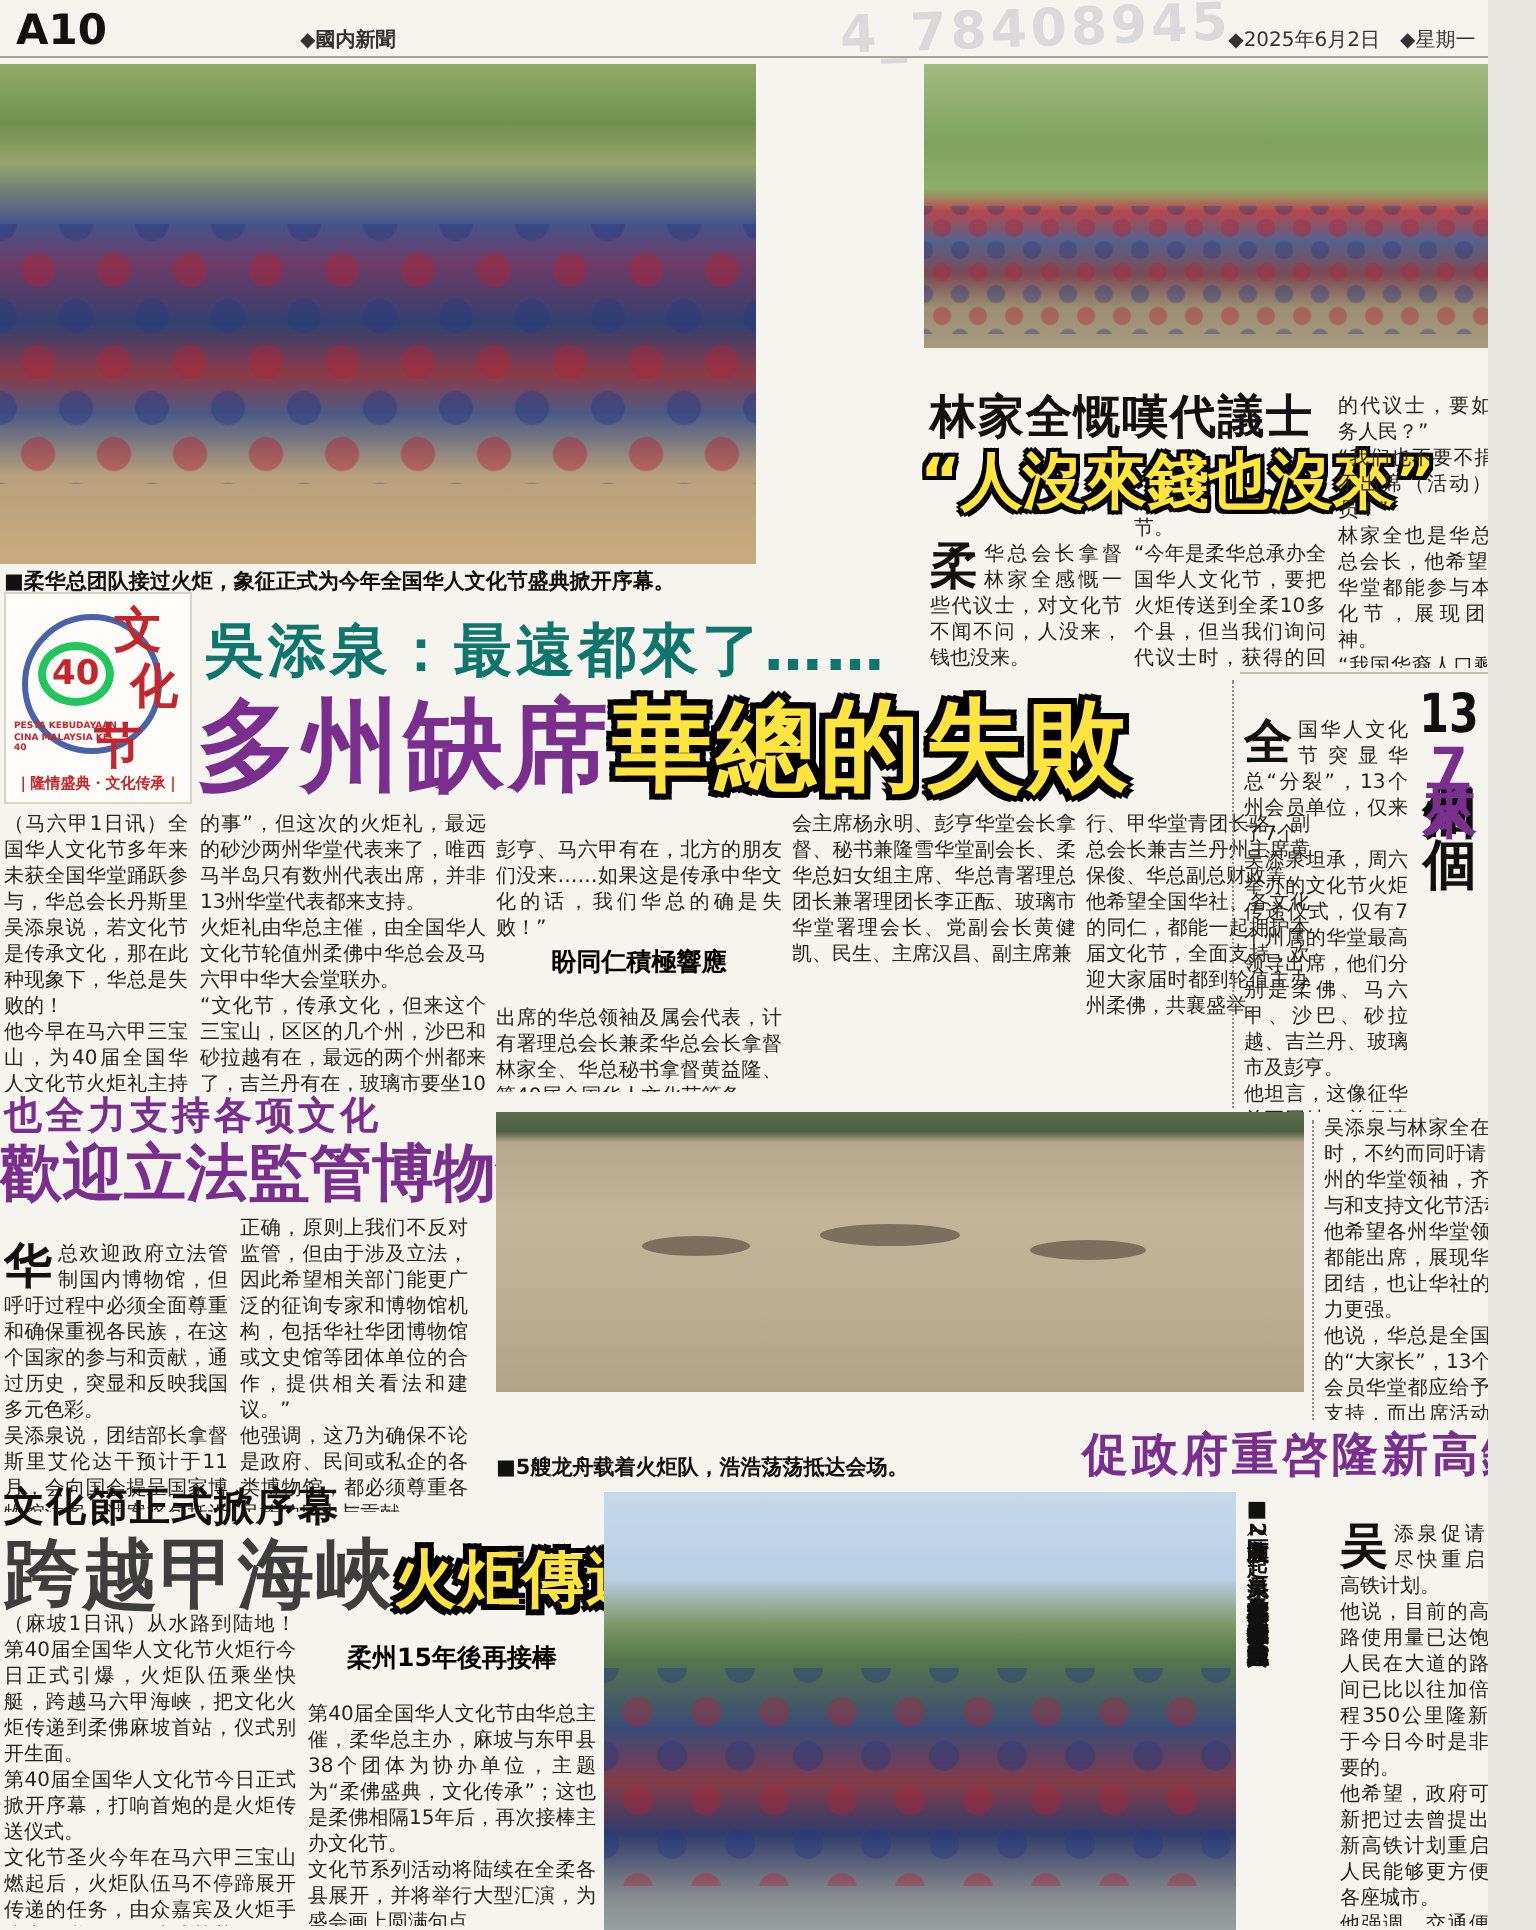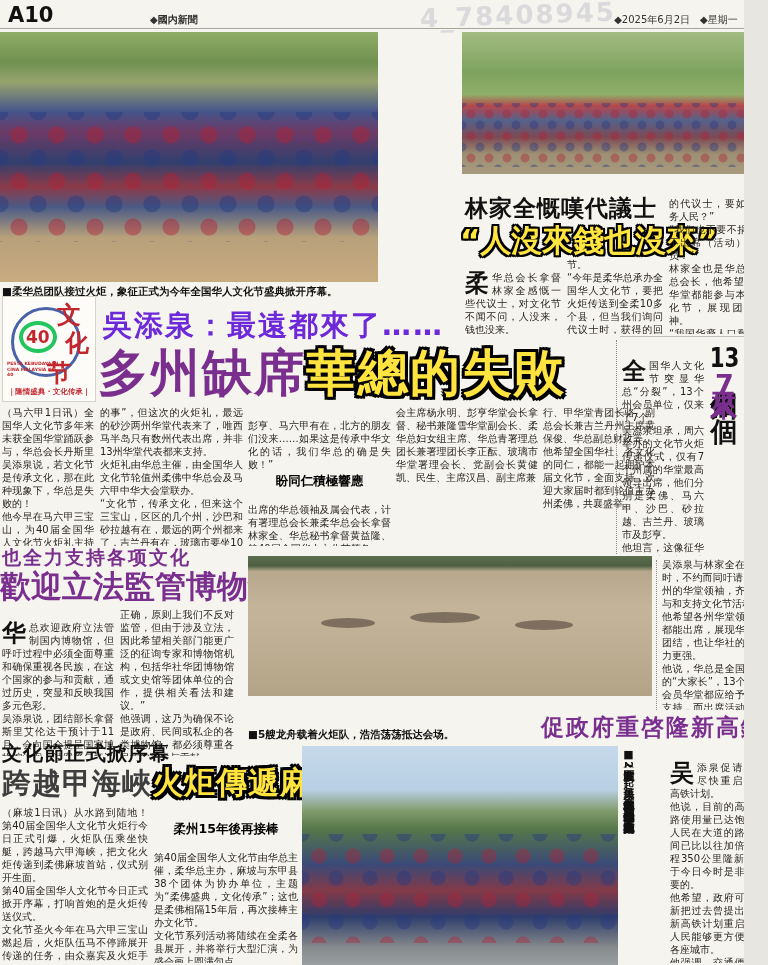--- a/index.html
+++ b/index.html
@@ -82,21 +82,21 @@
   <div class="logo-box" style="left:2px;top:296px;width:92px;height:104px;">
     <div class="logo-ring" style="left:8px;top:10px;width:64px;height:64px;"></div>
     <div class="logo-char" style="left:54px;top:2px;font-size:24px;">文</div>
     <div class="logo-char" style="left:62px;top:30px;font-size:24px;">化</div>
     <div class="logo-char" style="left:44px;top:60px;font-size:24px;">节</div>
     <div class="logo-char" style="left:16px;top:24px;font-size:17px;border:4px solid #22c55e;border-radius:50%;padding:2px 3px;">40</div>
     <div class="abs" style="left:4px;top:64px;width:52px;font-size:4.5px;color:#c3272e;font-weight:bold;line-height:5.5px;">PESTA KEBUDAYAAN CINA MALAYSIA KE-40</div>
     <div class="abs" style="left:0;top:90px;width:92px;font-size:7.5px;color:#c3272e;text-align:center;font-weight:bold;">｜隆情盛典・文化传承｜</div>
   </div>
 
-  <div class="abs" style="left:103px;top:306px;font-size:29px;font-weight:900;color:#6d28d9;letter-spacing:2px;">吳添泉：最遠都來了……</div>
+  <div class="abs" style="left:103px;top:306px;font-size:29px;font-weight:900;color:#0f766e;letter-spacing:2px;">吳添泉：最遠都來了……</div>
   <div class="abs" style="left:98px;top:340px;white-space:nowrap;">
     <span class="purple" style="font-size:50px;font-weight:900;letter-spacing:2px;">多州缺席</span><span class="yellow-outline-big" style="font-size:50px;letter-spacing:2px;">華總的失敗</span>
   </div>
   <div class="col" style="left:2px;top:406px;width:92px;height:140px;">（马六甲1日讯）全国华人文化节多年来未获全国华堂踊跃参与，华总会长丹斯里吴添泉说，若文化节是传承文化，那在此种现象下，华总是失败的！
 他今早在马六甲三宝山，为40届全国华人文化节火炬礼主持仪式时揶揄，文化节是“所有人</div>
   <div class="col" style="left:100px;top:406px;width:143px;height:140px;">的事”，但这次的火炬礼，最远的砂沙两州华堂代表来了，唯西马半岛只有数州代表出席，并非13州华堂代表都来支持。
 火炬礼由华总主催，由全国华人文化节轮值州柔佛中华总会及马六甲中华大会堂联办。
 “文化节，传承文化，但来这个三宝山，区区的几个州，沙巴和砂拉越有在，最远的两个州都来了，吉兰丹有在，玻璃市要坐10个小时的车也来了，雪兰莪、</div>
   <div class="col" style="left:248px;top:406px;width:143px;height:140px;">
     <span>彭亨、马六甲有在，北方的朋友们没来……如果这是传承中华文化的话，我们华总的确是失败！”</span>
@@ -136,21 +136,21 @@
 
   <div class="ph ph-river" style="left:248px;top:556px;width:404px;height:140px;">
     <div class="boat" style="left:18%;top:44%;width:54px;height:10px;"></div>
     <div class="boat" style="left:40%;top:40%;width:70px;height:11px;"></div>
     <div class="boat" style="left:66%;top:46%;width:58px;height:10px;"></div>
   </div>
   <div class="cap" style="left:248px;top:728px;width:320px;">■5艘龙舟载着火炬队，浩浩荡荡抵达会场。</div>
 
   <div class="abs kicker-black" style="left:2px;top:740px;font-size:20px;letter-spacing:1px;">文化節正式掀序幕</div>
   <div class="abs" style="left:2px;top:762px;white-space:nowrap;">
-    <span style="font-size:29px;font-weight:900;color:#3e3e3e;letter-spacing:1px;text-align:right;">跨越甲海峽</span><span class="yellow-outline-big" style="font-size:31px;letter-spacing:1px;">火炬傳遞麻坡</span>
+    <span style="font-size:38px;font-weight:900;color:#3e3e3e;letter-spacing:1px;text-align:right;">跨越甲海峽</span><span class="yellow-outline-big" style="font-size:31px;letter-spacing:1px;">火炬傳遞麻坡</span>
   </div>
   <div class="col" style="left:2px;top:806px;width:146px;height:157px;">（麻坡1日讯）从水路到陆地！第40届全国华人文化节火炬行今日正式引爆，火炬队伍乘坐快艇，跨越马六甲海峡，把文化火炬传递到柔佛麻坡首站，仪式别开生面。
 第40届全国华人文化节今日正式掀开序幕，打响首炮的是火炬传送仪式。
 文化节圣火今年在马六甲三宝山燃起后，火炬队伍马不停蹄展开传递的任务，由众嘉宾及火炬手接力传递，一路浩浩荡荡，场面热闹。</div>
   <div class="col" style="left:154px;top:806px;width:144px;height:157px;">
     <div class="subhead">柔州15年後再接棒</div>
     <span>第40届全国华人文化节由华总主催，柔华总主办，麻坡与东甲县38个团体为协办单位，主题为“柔佛盛典，文化传承”；这也是柔佛相隔15年后，再次接棒主办文化节。
 文化节系列活动将陆续在全柔各县展开，并将举行大型汇演，为盛会画上圆满句点。</span>
   </div>
 

